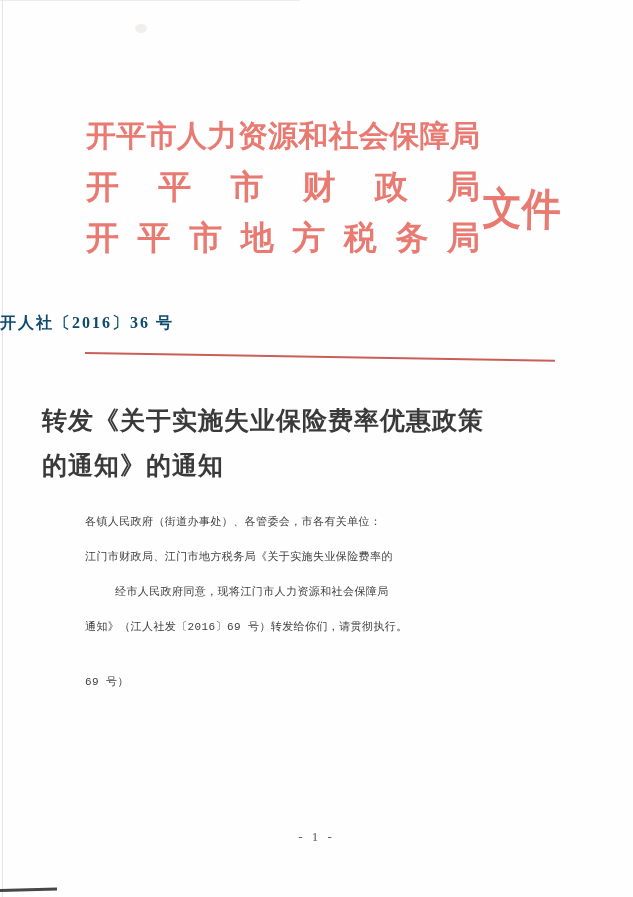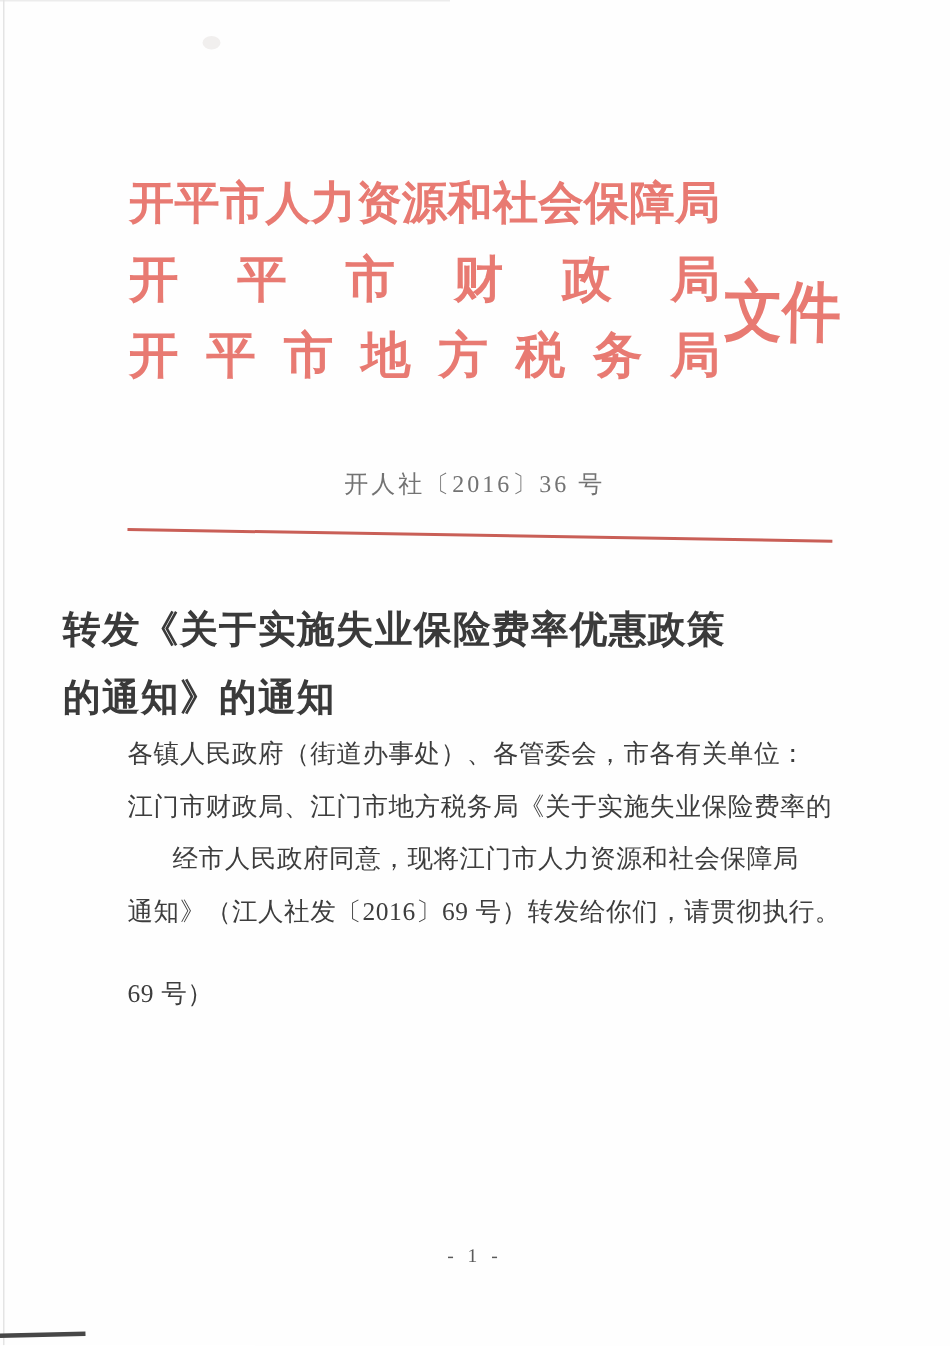--- a/index.html
+++ b/index.html
@@ -65,24 +65,24 @@
     color: #e87a72;
     font-weight: bold;
     transform: rotate(0.9deg) scaleY(1.12);
     transform-origin: 0 0;
   }
 
   .doc-number {
     position: absolute;
     top: 313px; left: 0;
     width: 100%;
-    text-align: center;
     font-size: 16px;
     letter-spacing: 2px;
-    color: #737373;
+    color: #0c4a6e;
+    font-weight: bold;
   }
 
   .red-line {
     position: absolute;
     left: 85px; top: 352px;
     width: 470px; height: 2px;
     background: #c95f57;
     transform: rotate(0.95deg);
     transform-origin: 0 0;
   }
@@ -94,27 +94,28 @@
     font-size: 25px;
     font-weight: bold;
     line-height: 45px;
     letter-spacing: 1px;
     color: #3a3a3a;
     margin-left: 42px;
   }
 
   .body-text {
     position: absolute;
-    left: 85px; top: 485px;
+    left: 85px; top: 505px;
     width: 476px;
-    font-size: 17px;
+    font-size: 11px;
     line-height: 35px;
     letter-spacing: 0.4px;
     color: #3d3d3d;
     white-space: nowrap;
+    font-family: Liberation Mono, monospace;
   }
   .body-line { height: 35px; }
   .indent { padding-left: 30px; }
   .attachment-block { margin-top: 20px; }
 
   .page-number {
     position: absolute;
     top: 829px; left: 0;
     width: 100%;
     text-align: center;

